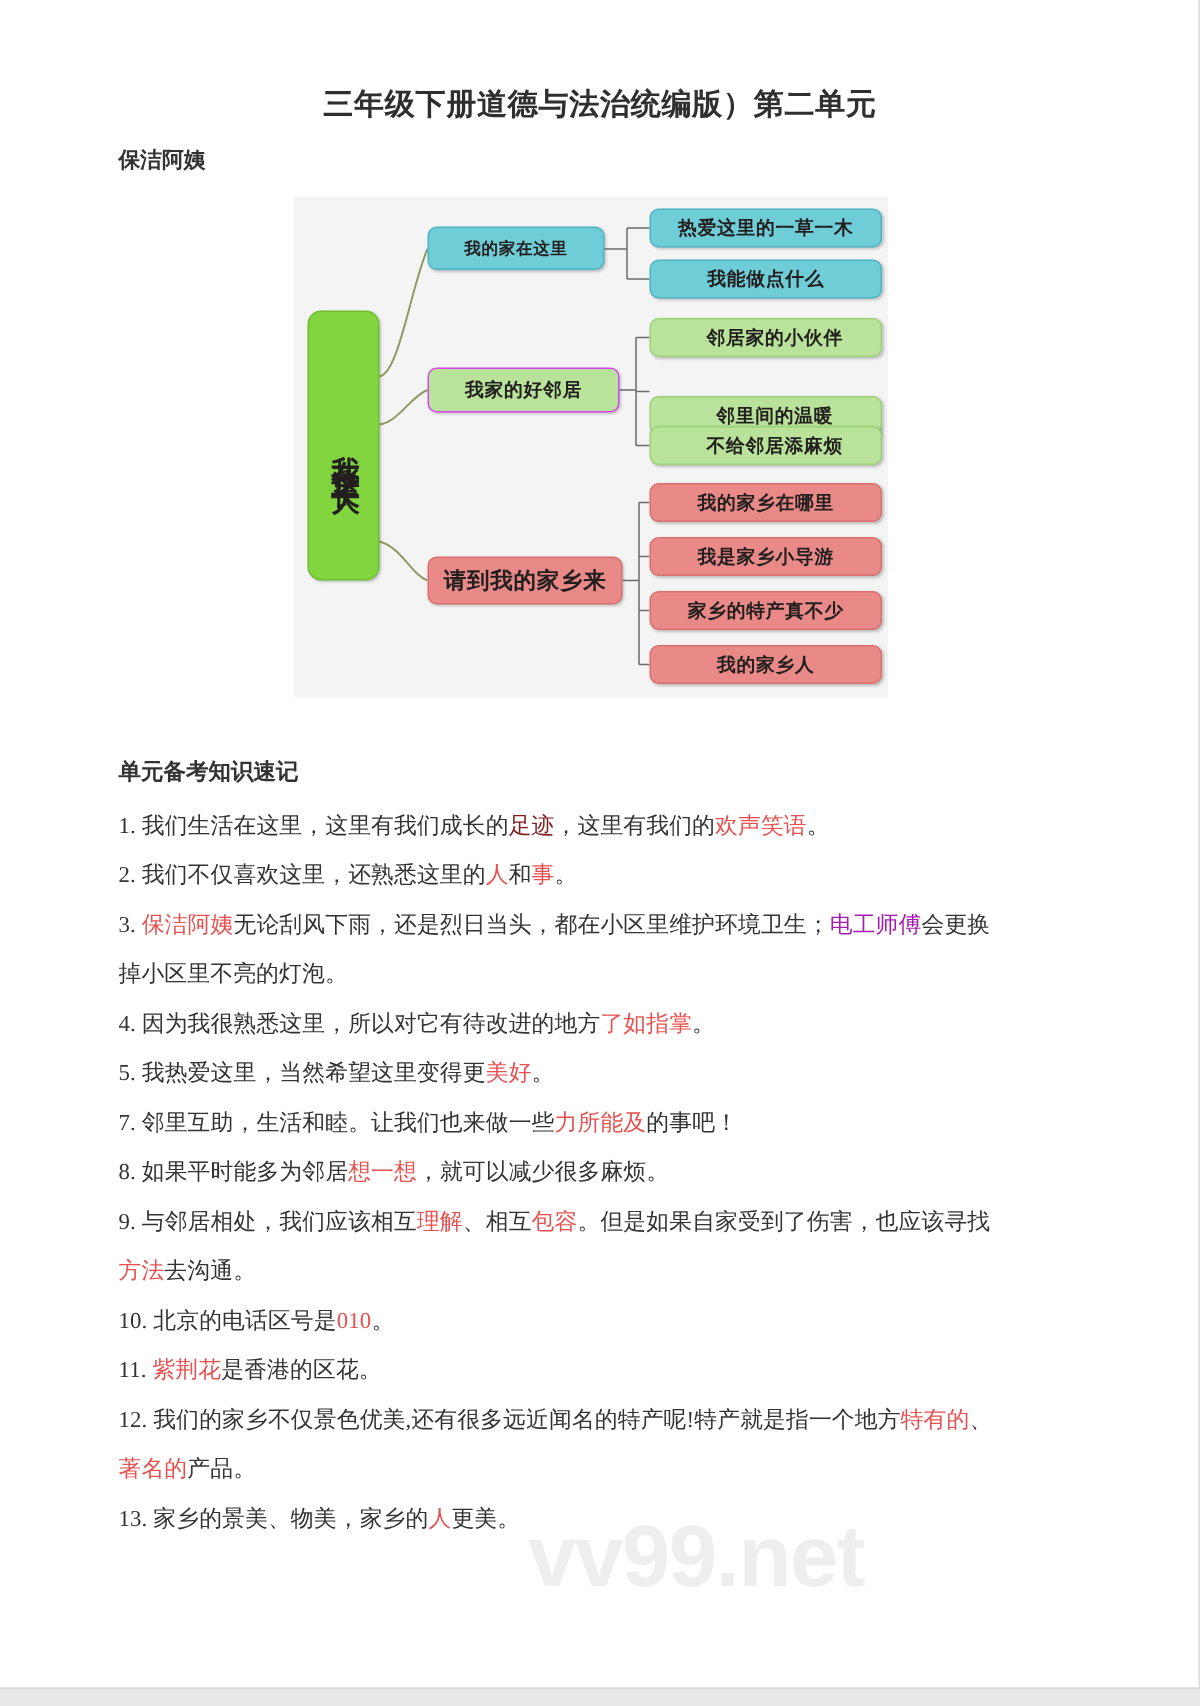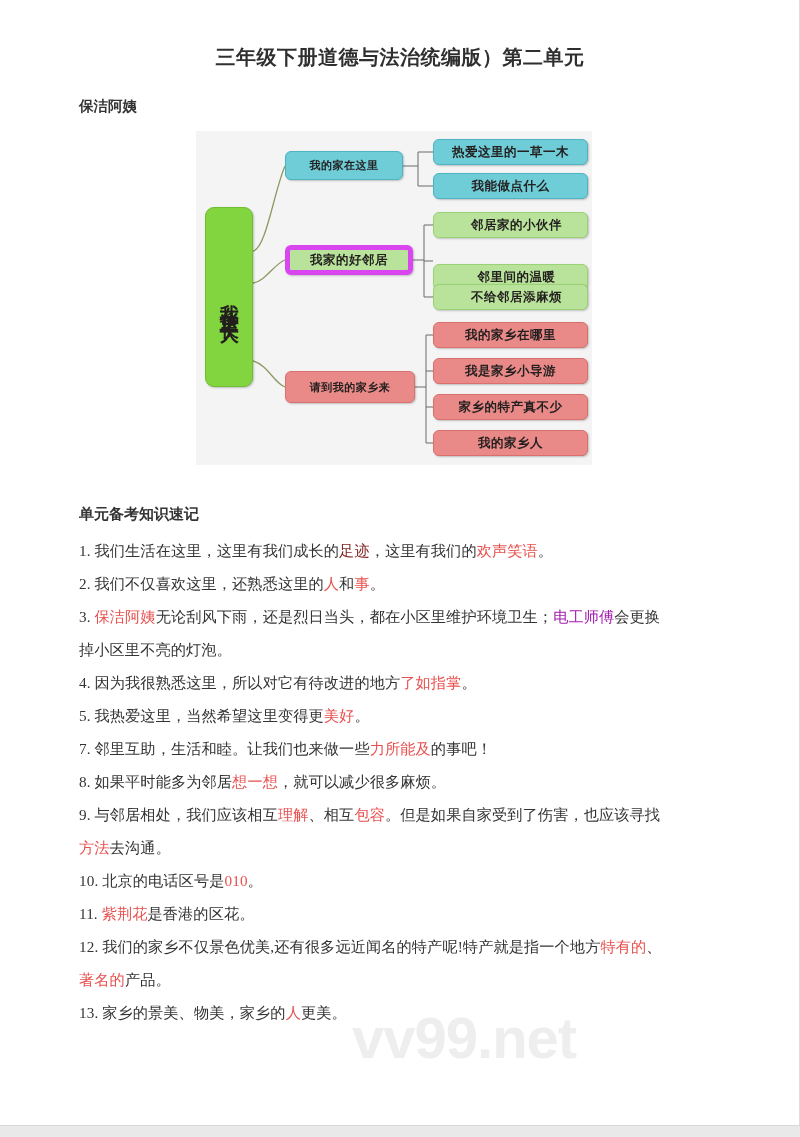--- a/index.html
+++ b/index.html
@@ -43,21 +43,21 @@
     font-weight: 700;
     color: #eeeeee;
     letter-spacing: -1px;
     white-space: nowrap;
     user-select: none;
   }
 
   
   .doc-title {
     position: absolute;
-    left: 0; top: 44px;
+    left: 0; top: 56px;
     width: 800px;
     text-align: center;
     font-size: 20px;
     font-weight: 700;
     color: #2f2f2f;
     letter-spacing: 0.5px;
   }
   .section-label {
     position: absolute;
     left: 79px;
@@ -114,29 +114,29 @@
     left: 89px; top: 20px;
     width: 118px; height: 29px;
     background: #6fcdd8;
     border: 1px solid #4cb4c2;
     font-size: 11px;
   }
   .node-b2 {
     left: 89px; top: 114px;
     width: 128px; height: 30px;
     background: #b9e39a;
-    border: 5px solid #d946ef;
+    border: 1px solid #d946ef;
     font-size: 12.5px;
   }
   .node-b3 {
     left: 89px; top: 240px;
     width: 130px; height: 32px;
     background: #e98a89;
     border: 1px solid #d9706e;
-    font-size: 11px;
+    font-size: 15px;
   }
   .leaf {
     left: 237px;
     width: 155px;
     height: 26px;
     font-size: 12.5px;
   }
   .leaf.cyan  { background: #6fcdd8; border: 1px solid #4cb4c2; }
   .leaf.green { background: #b9e39a; border: 1px solid #9ad275; padding-left: 12px; }
   .leaf.red   { background: #e98a89; border: 1px solid #d9706e; }

